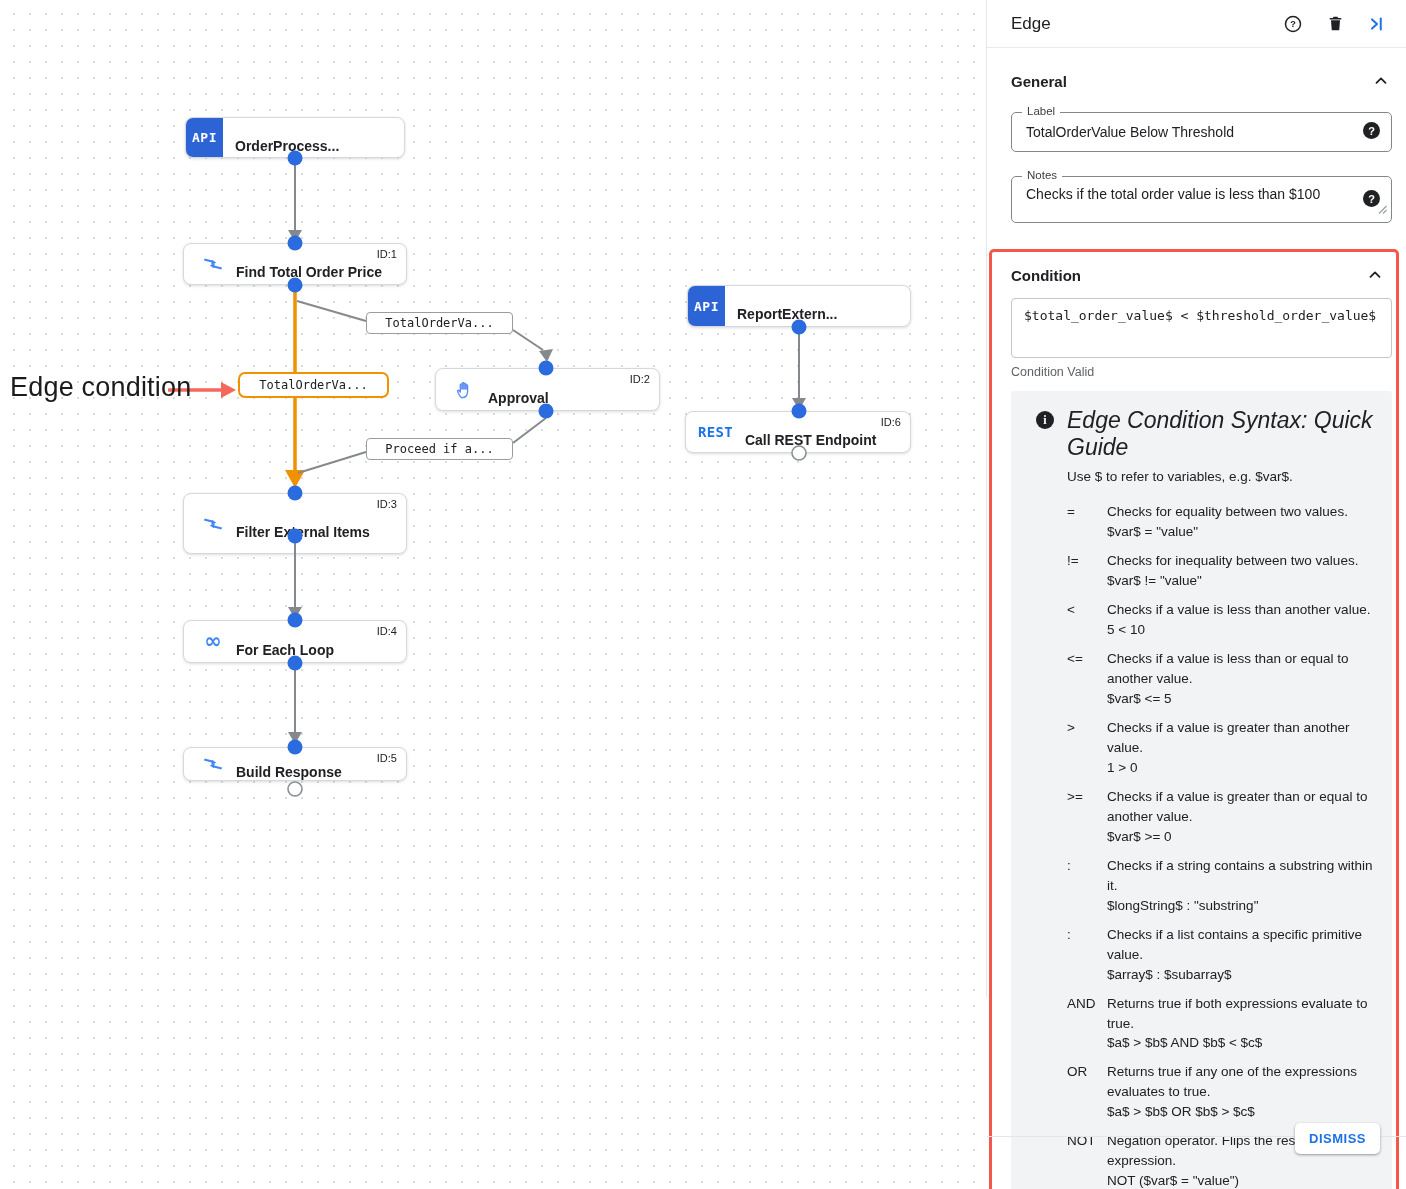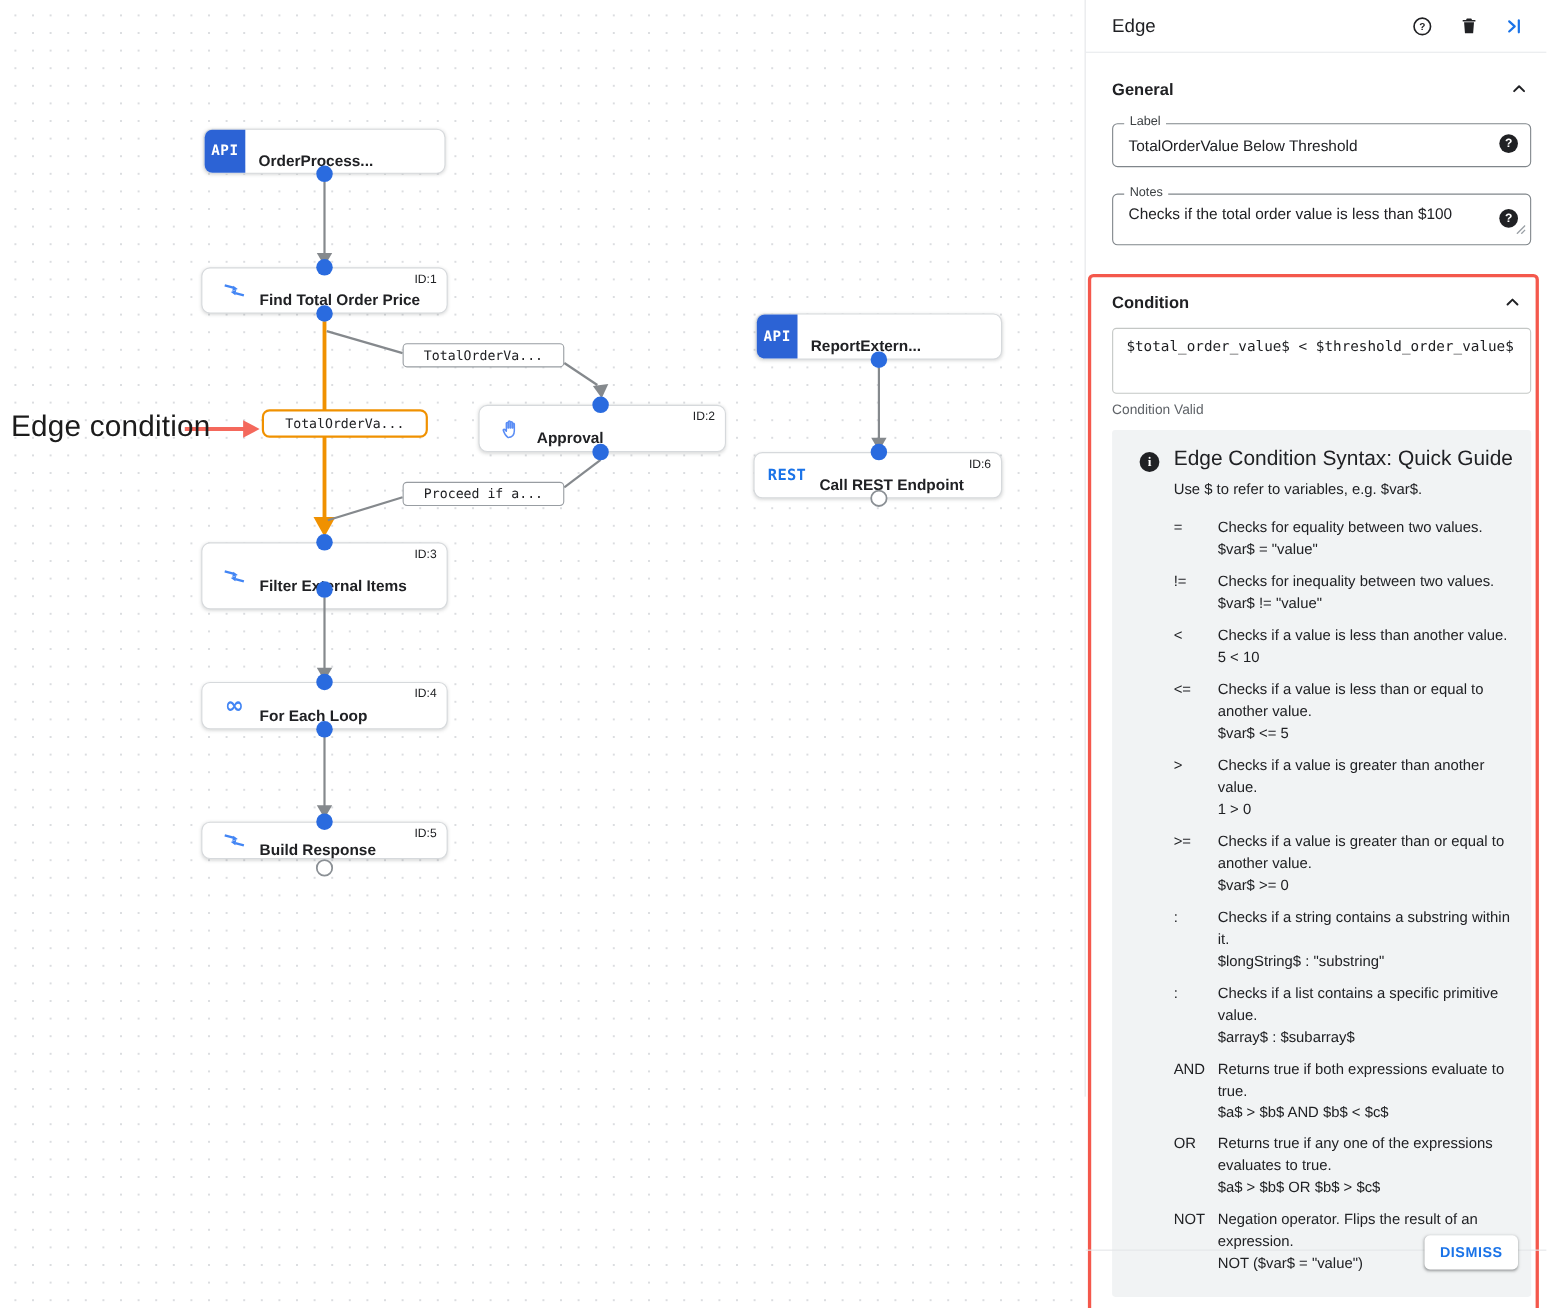--- a/index.html
+++ b/index.html
@@ -64,21 +64,21 @@
     padding:9px 12px; font-family:"DejaVu Sans Mono", monospace; font-size:13px; color:#202124; }
   .cond-status { margin-top:7px; font-size:12.5px; color:#5f6368; }
 
   .guide-box { margin-top:12px; background:#f1f3f4; border-radius:3px;
     padding:16px 14px 20px 12px; display:flex; }
   .guide-icon-col { width:44px; flex:none; padding-top:4px; display:flex; justify-content:center; }
   .info-icon { width:18px; height:18px; background:#202124; color:#fff; border-radius:50%;
     font-size:12px; font-weight:700; font-family:"Liberation Serif", serif;
     display:flex; align-items:center; justify-content:center; }
   .guide-content { flex:1; min-width:0; }
-  .guide-title { font-size:19px; font-weight:400; color:#202124; }
+  .guide-title { font-size:23px; font-weight:400; color:#202124;font-style:italic; }
   .guide-sub { font-size:13.5px; color:#202124; margin-top:8px; }
   .guide-rows { margin-top:18px; display:flex; flex-direction:column; gap:9px; }
   .guide-row { display:flex; font-size:13.5px; line-height:1.48; }
   .guide-op { width:40px; flex:none; }
   .guide-desc-col { flex:1; min-width:0; }
 
   .panel-footer { position:absolute; left:0; right:0; top:1121px; height:40px; }
   .footer-line { position:absolute; left:0; right:0; top:15px; border-top:1px solid #e4e6e8; }
   .dismiss-btn { position:absolute; right:26px; top:2px; background:#fff; border:none;
     border-radius:5px; box-shadow:0 1px 3px rgba(60,64,67,.35), 0 1px 2px rgba(60,64,67,.2);

